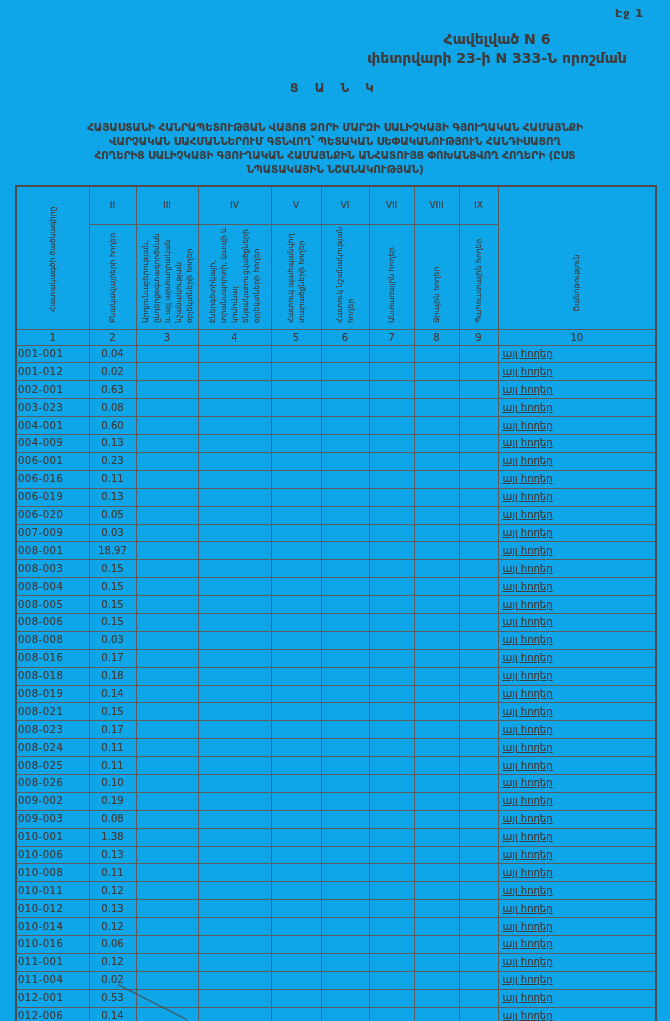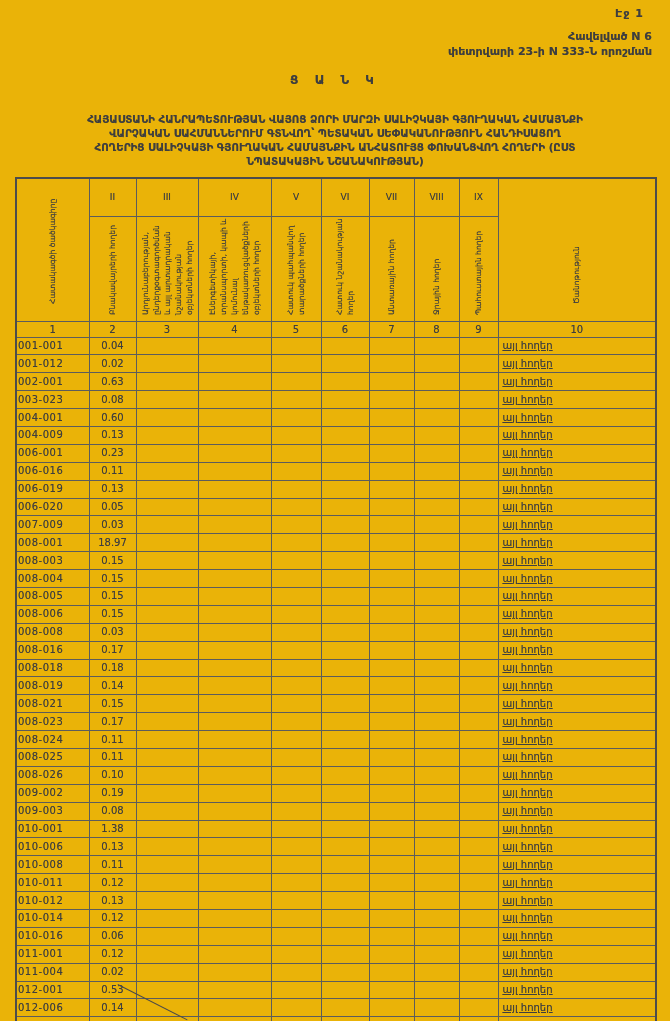--- a/index.html
+++ b/index.html
@@ -4,34 +4,34 @@
 <style>
   html,body{margin:0;padding:0;}
   body{
     width:670px;height:1021px;
     background:#ececea;
     font-family:"DejaVu Sans",sans-serif;
   }
   .page{
     position:relative;
     width:670px;height:1021px;
-    background:#eab308;
+    background:#0ea5e9;
     color:#3e3e3e;
     text-shadow:0 0 0.5px rgba(70,70,70,0.65);
     overflow:hidden;
   }
   .page-num{
     position:absolute;top:7px;right:26px;
     font-size:11px;font-weight:bold;letter-spacing:1px;
   }
   .appendix{
     margin:30px 18px 0 auto;
     width:310px;
-    text-align:right;
-    font-size:11px;font-weight:bold;
+    text-align:center;
+    font-size:14px;font-weight:bold;
     line-height:1.35;
   }
   .doc-title{
     margin-top:13px;
     text-align:center;
     font-size:12px;font-weight:bold;
     letter-spacing:6px;
   }
   .doc-subtitle{
     margin:25px auto 0;

